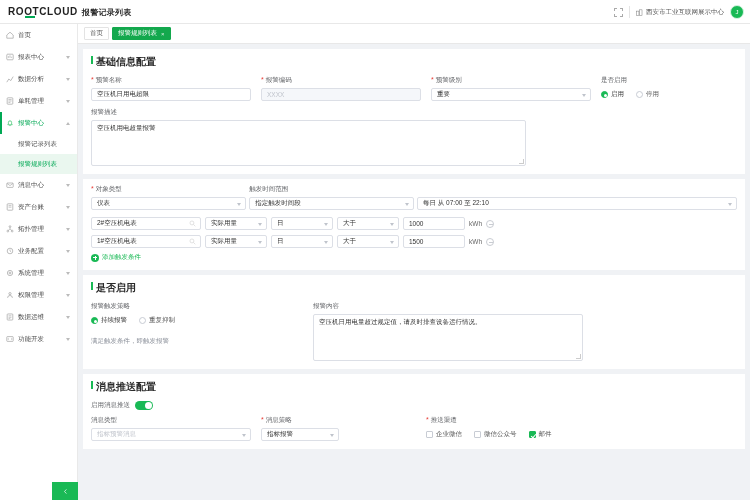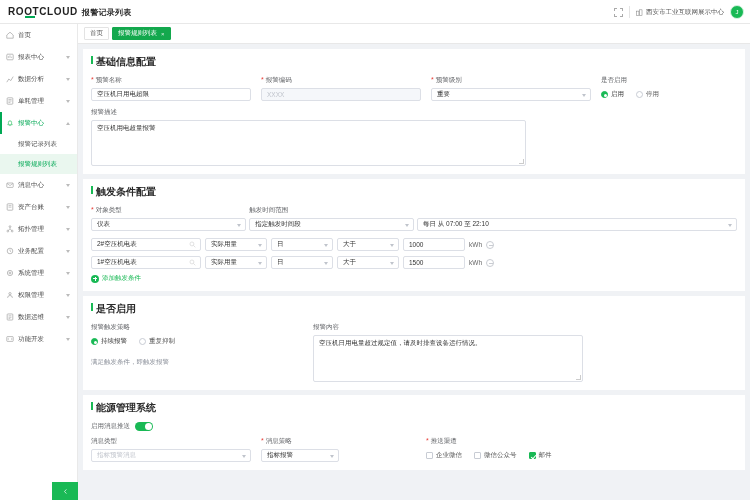--- a/index.html
+++ b/index.html
@@ -420,21 +420,20 @@
         </div>
       </div>
 
       <div class="field" style="margin-top:7px;">
         <span class="lbl">报警描述</span>
         <div class="ta" style="width:435px;height:46px;">空压机用电超量报警</div>
       </div>
     </div>
 
     <div class="card">
-      <div class="sec-title">触发条件配置</div>
 
       <div class="row" style="margin-bottom:7px;">
         <div class="field" style="width:165px;">
           <span class="lbl req">对象类型</span>
           <div class="inp" style="width:155px;">
             <span>仪表</span>
             <span class="caret"></span>
           </div>
         </div>
         <div class="field" style="width:175px;">
@@ -526,21 +525,21 @@
           <div class="hint">满足触发条件，即触发报警</div>
         </div>
         <div class="field">
           <span class="lbl">报警内容</span>
           <div class="ta" style="width:270px;height:47px;">空压机日用电量超过规定值，请及时排查设备运行情况。</div>
         </div>
       </div>
     </div>
 
     <div class="card">
-      <div class="sec-title">能源管理系统</div>
+      <div class="sec-title">消息推送配置</div>
       <div class="sw-row">
         <span class="lbl">启用消息推送</span>
         <span class="switch"></span>
       </div>
       <div class="row">
         <div class="field" style="width:170px;">
           <span class="lbl">消息类型</span>
           <div class="inp ph" style="width:160px;">
             <span>指标预警消息</span>
             <span class="caret"></span>

